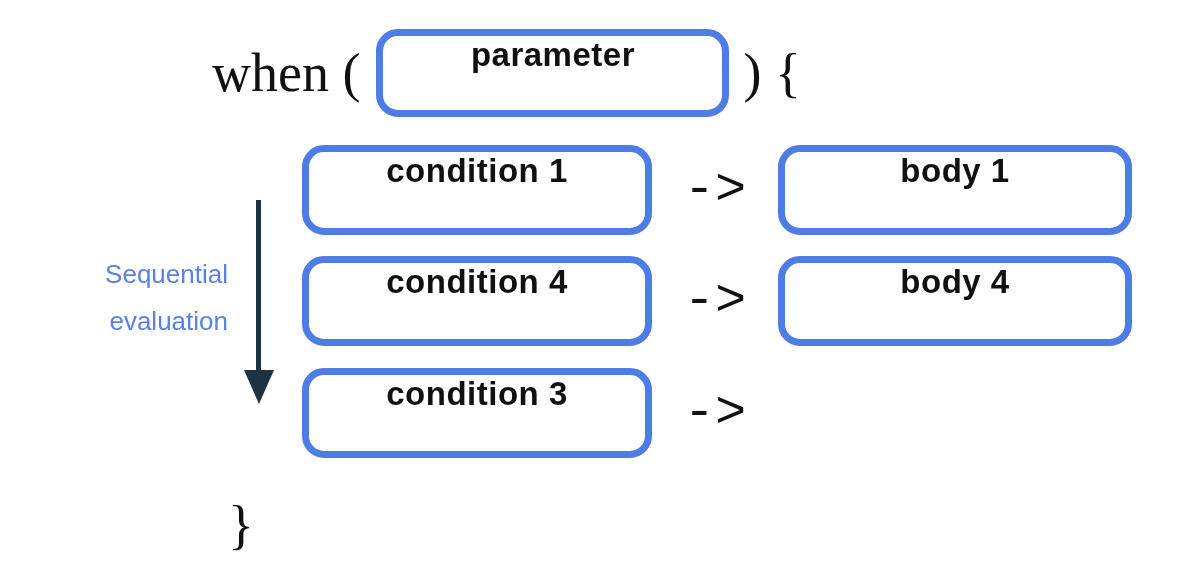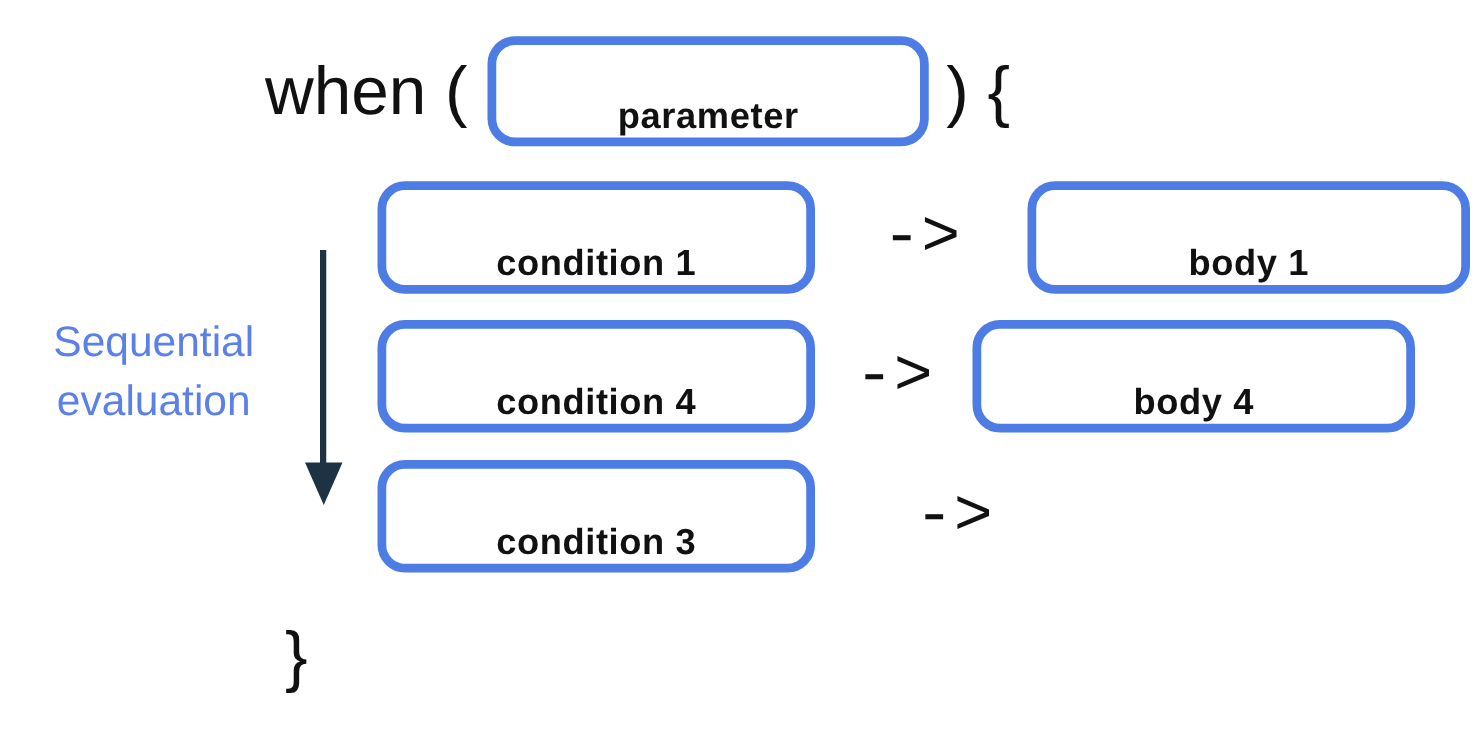--- a/index.html
+++ b/index.html
@@ -9,78 +9,78 @@
   }
   .canvas {
     position: relative;
     width: 1184px;
     height: 584px;
     background: #ffffff;
     overflow: hidden;
     font-family: "Liberation Sans", sans-serif;
   }
   .code {
-    font-family: Liberation Sans, sans-serif;
+    font-family: Liberation Serif, serif;
     font-size: 54px;
     font-weight: 400;
     color: #111111;
     white-space: pre;
   }
   
   .code-line {
     position: absolute;
     left: 212px;
     top: 29px;
     height: 88px;
     display: flex;
     align-items: center;
   }
   .pill {
     box-sizing: border-box;
     border: 7px solid #4d7ce4;
     border-radius: 22px;
     background: #ffffff;
     display: flex;
-    align-items: flex-end;
+    align-items: flex-start;
     justify-content: center;
     font-weight: 700;
-    font-size: 29px;
+    font-size: 33px;
     color: #111111;
     letter-spacing: 0.5px;
   }
   .pill-param {
     width: 353px;
     height: 88px;
     margin-left: 16px;
     margin-right: 14px;
   }
   
   .row { position: absolute; left: 302px; height: 90px; display: flex; align-items: center; }
-  .row-1 { top: 145px; gap: 22px; }
+  .row-1 { top: 145px; }
   .row-2 { top: 256px; }
-  .row-3 { top: 368px; gap: 48px; }
+  .row-3 { top: 368px; }
   .pill-condition { width: 350px; height: 90px; }
   .pill-body { width: 354px; height: 90px; }
   .row-arrow {
     font-family: "Liberation Mono", monospace;
     font-size: 52px;
     font-weight: 400;
     color: #111111;
     width: 126px;
     text-align: center;
     white-space: pre;
   }
   
   .side-label {
     position: absolute;
     left: 18px;
     top: 251px;
     width: 210px;
-    text-align: center;
-    font-size: 34px;
+    text-align: right;
+    font-size: 26px;
     line-height: 47px;
     font-weight: 400;
     color: #5b80ea;
   }
   
   .seq-arrow-line {
     position: absolute;
     left: 256px;
     top: 200px;
     width: 5px;

